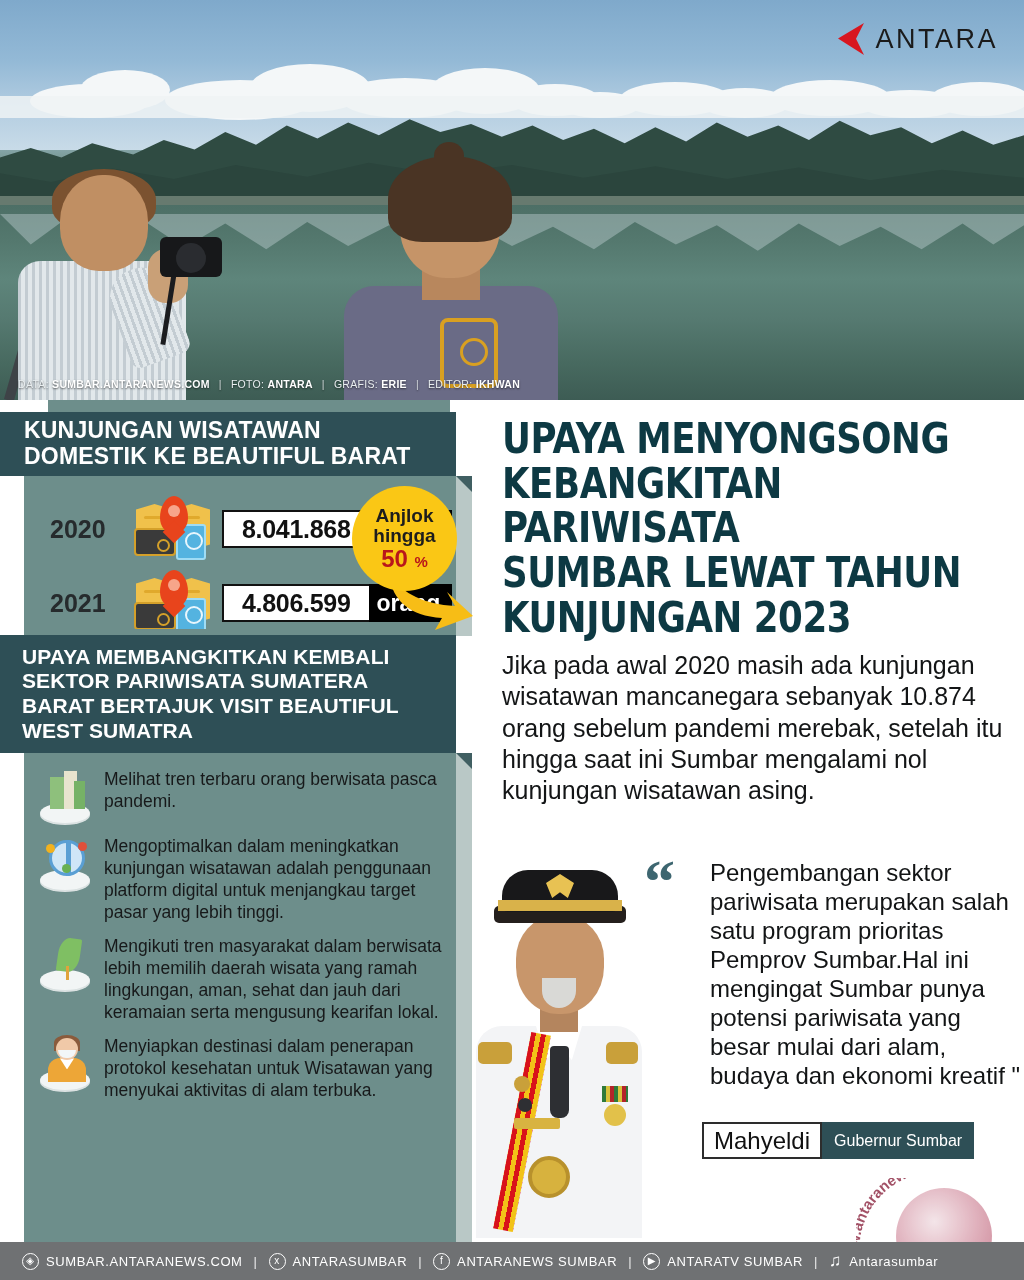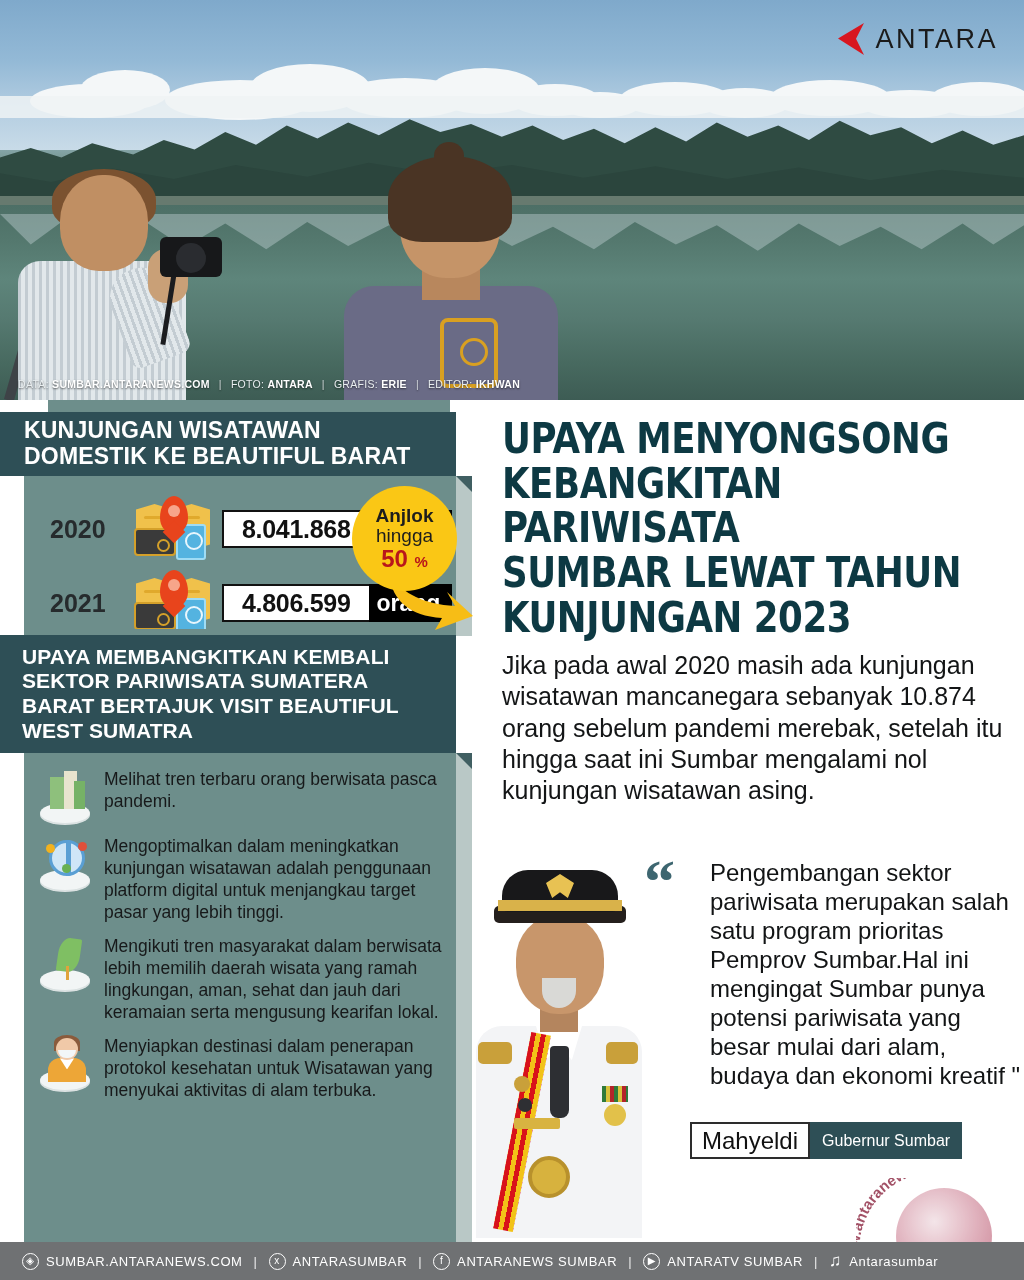--- a/index.html
+++ b/index.html
@@ -91,21 +91,21 @@
 
   .valbox{display:flex;align-items:stretch;height:38px;}
   .valnum{background:#fff;border:2px solid #111;border-right:none;display:flex;align-items:center;
     padding:0 18px;font-size:25px;font-weight:700;color:#111;letter-spacing:-.3px;}
   .valunit{background:#000;color:#fff;display:flex;align-items:center;padding:0 12px 0 8px;
     font-size:23px;font-weight:700;}
 
   .badge{position:absolute;left:352px;top:486px;width:105px;height:105px;background:#fac715;border-radius:50%;
     display:flex;flex-direction:column;align-items:center;justify-content:center;line-height:1.06;z-index:6;}
   .badge .b1{font-size:19px;font-weight:700;color:#1d1d1d;}
-  .badge .b2{font-size:19px;font-weight:400;color:#1d1d1d;}
+  .badge .b2{font-size:19px;font-weight:700;color:#1d1d1d;}
   .badge .b3{font-size:24px;font-weight:700;color:#b9161b;}
   .badge .b3 i{font-style:normal;font-size:15px;color:#b9161b;}
   .arrow{position:absolute;left:385px;top:570px;width:90px;height:62px;z-index:5;}
 
   .hdr2{position:absolute;left:0;top:235px;width:456px;height:118px;background:#2e4f56;
     display:flex;flex-direction:column;justify-content:center;padding:0 22px;}
   .hdr2 span{font-size:21px;font-weight:700;line-height:1.17;color:#fff;letter-spacing:.1px;}
   .hdr2shadow{position:absolute;left:30px;top:229px;width:420px;height:8px;background:#6d8e8b;}
   .fold2{position:absolute;left:456px;top:353px;width:0;height:0;
     border-top:15px solid #1d343a;border-right:15px solid transparent;}
@@ -170,21 +170,21 @@
   .gov-med2{position:absolute;left:130px;top:244px;width:22px;height:22px;background:#e2c14a;border-radius:50%;}
   .gov-badge{position:absolute;left:54px;top:296px;width:42px;height:42px;background:#d7b23e;border-radius:50%;border:4px solid #b8912c;}
   .gov-pin1{position:absolute;left:40px;top:216px;width:16px;height:16px;background:#c9a03a;border-radius:50%;}
   .gov-pin2{position:absolute;left:44px;top:238px;width:14px;height:14px;background:#2e2f33;border-radius:50%;}
 
   .quote{position:absolute;left:172px;top:458px;width:360px;}
   .qmark{position:absolute;left:-18px;top:2px;font-size:62px;color:#3d6670;font-weight:700;line-height:.7;font-family:"Liberation Serif",serif;}
   .qtext{padding-left:48px;font-size:24px;line-height:1.21;color:#121415;}
   .attrib{position:absolute;left:200px;top:722px;display:flex;height:37px;}
   .attrib .nm{background:#fff;border:2px solid #2d2d2d;display:flex;align-items:center;padding:0 10px;
-    font-size:24px;color:#111;}
+    font-size:24px;color:#111;margin-left:12px;}
   .attrib .rl{background:#2e4f56;color:#fff;display:flex;align-items:center;padding:0 12px;font-size:16px;}
 
   .watermark{position:absolute;left:862px;top:1168px;width:154px;height:118px;opacity:.82;pointer-events:none;}
   .wm-circ{position:absolute;left:34px;top:20px;width:96px;height:96px;border-radius:50%;
     background:radial-gradient(circle at 40% 35%, #f0dde2 0%, #d79aa9 48%, #b8566e 100%);opacity:.92;}
   .wm-txt{position:absolute;left:-6px;top:10px;width:150px;height:100px;color:#8e2b45;font-size:13px;font-weight:700;}
 
   
   .footer{position:absolute;left:0;top:1242px;width:1024px;height:38px;background:#6f7173;
     display:flex;align-items:center;padding-left:22px;gap:0;color:#fff;font-size:13px;letter-spacing:.6px;}

